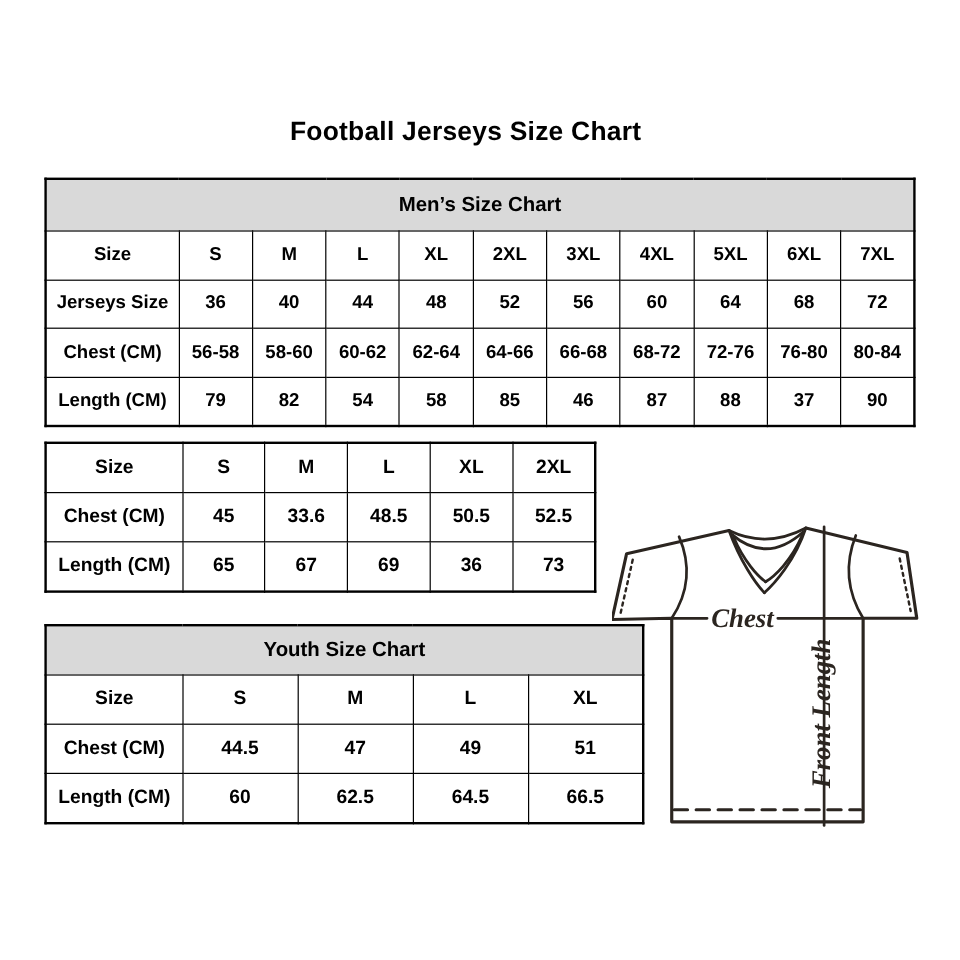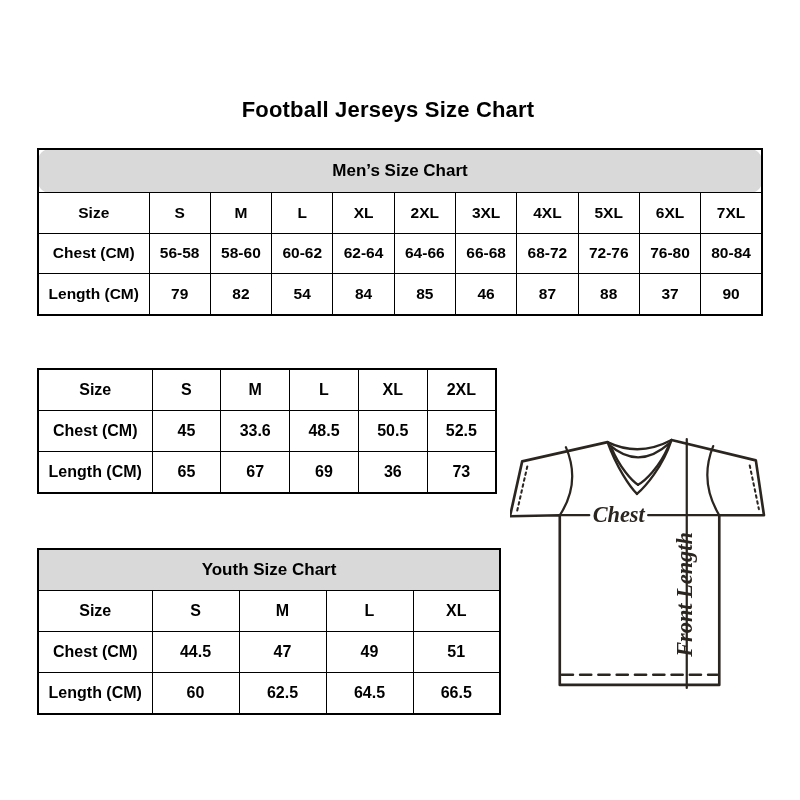--- a/index.html
+++ b/index.html
@@ -42,29 +42,29 @@
     font-size: 16px;
     color: #000000;
     overflow: hidden;
     white-space: nowrap;
   }
   table.size-table td.table-header {
     background: #d9d9d9;
     font-size: 17px;
   }
   #table-mens { left: 37px; top: 148px; width: 726px; }
-  #table-mens td { height: 39.5px; border-radius: 12px; }
+  #table-mens td { height: 39.5px; }
   #table-mens td.table-header { height: 42px; }
   #table-mens td { font-size: 15.5px; }
   #table-mens td.table-header { font-size: 17px; }
 
   #table-womens { left: 37px; top: 368px; width: 460px; }
   #table-womens td { height: 40px; }
 
-  #table-youth { left: 37px; top: 548px; width: 464px; }
+  #table-youth { left: 37px; top: 520px; width: 500px; }
   #table-youth td { height: 40px; }
 
   .jersey-diagram {
     position: absolute;
     left: 510px; top: 436px;
     width: 256px; height: 256px;
   }
   .jersey-diagram svg { display: block; width: 100%; height: 100%; }
   .diagram-label {
     font-family: "Liberation Serif", serif;
@@ -104,38 +104,51 @@
           <td>L</td>
           <td>XL</td>
           <td>2XL</td>
           <td>3XL</td>
           <td>4XL</td>
           <td>5XL</td>
           <td>6XL</td>
           <td>7XL</td>
         </tr>
         <tr>
+          <td>Jerseys Size</td>
+          <td>36</td>
+          <td>40</td>
+          <td>44</td>
+          <td>48</td>
+          <td>52</td>
+          <td>56</td>
+          <td>60</td>
+          <td>64</td>
+          <td>68</td>
+          <td>72</td>
+        </tr>
+        <tr>
           <td>Chest (CM)</td>
           <td>56-58</td>
           <td>58-60</td>
           <td>60-62</td>
           <td>62-64</td>
           <td>64-66</td>
           <td>66-68</td>
           <td>68-72</td>
           <td>72-76</td>
           <td>76-80</td>
           <td>80-84</td>
         </tr>
         <tr>
           <td>Length (CM)</td>
           <td>79</td>
           <td>82</td>
           <td>54</td>
-          <td>84</td>
+          <td>58</td>
           <td>85</td>
           <td>46</td>
           <td>87</td>
           <td>88</td>
           <td>37</td>
           <td>90</td>
         </tr>
       </tbody>
     </table>
 

